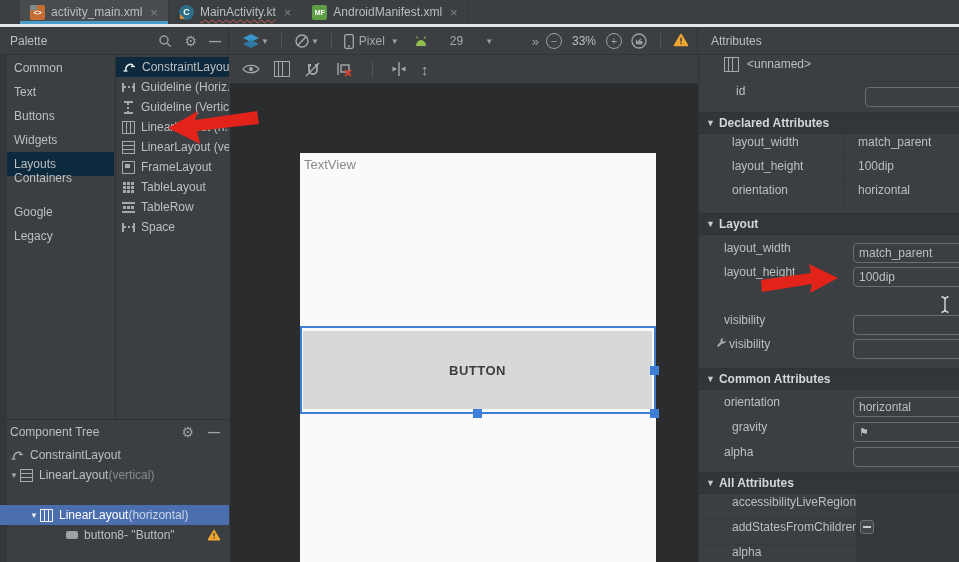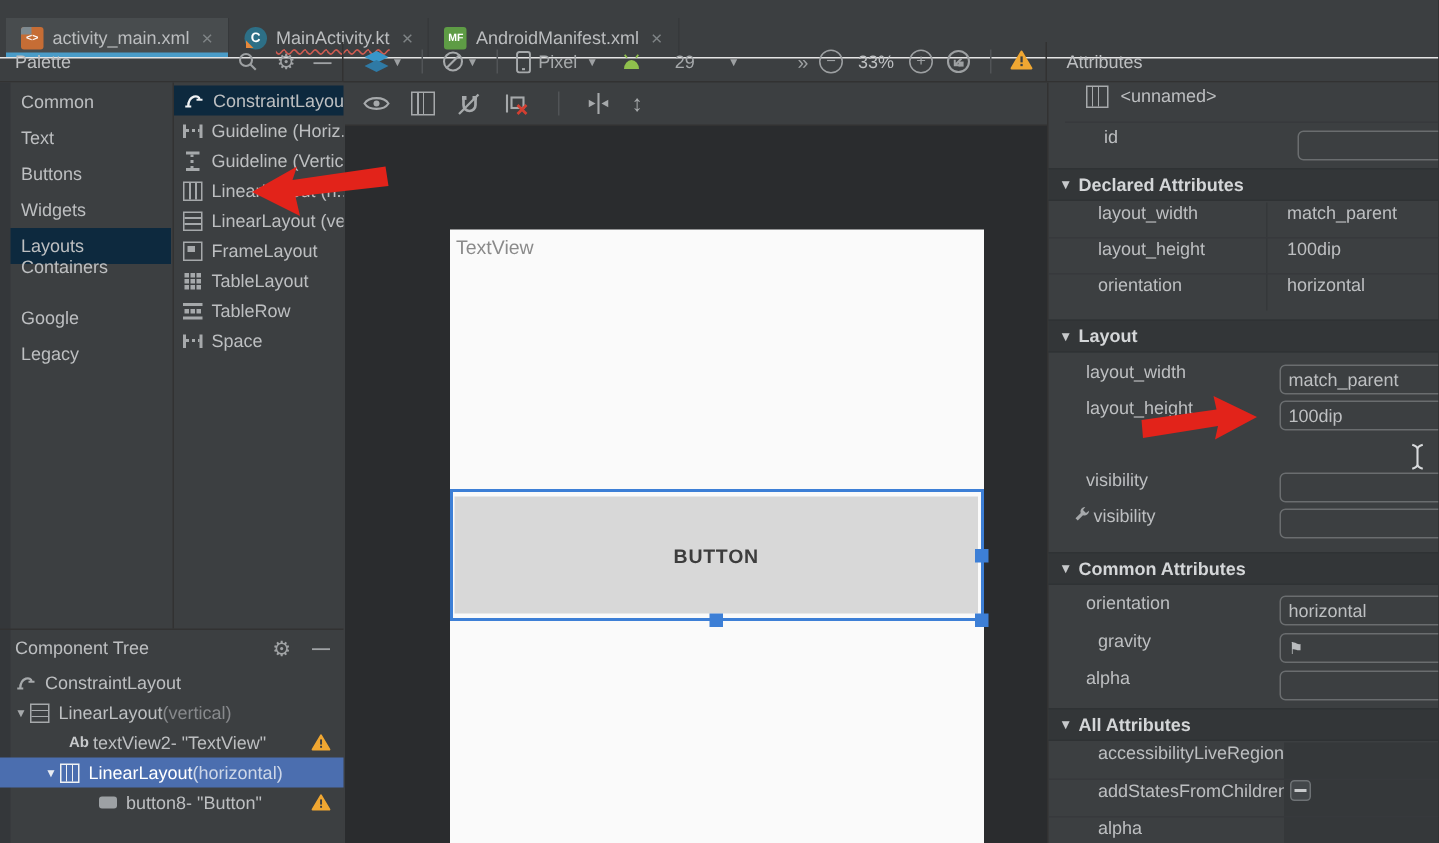--- a/index.html
+++ b/index.html
@@ -3,22 +3,22 @@
 <meta charset="utf-8">
 <style>
   * { margin:0; padding:0; box-sizing:border-box; }
   html,body { background:#2b2b2b; }
   .app {
     position:relative; width:959px; height:562px; overflow:hidden;
     background:#3c3f41; font-family:"Liberation Sans", sans-serif;
     font-size:12px; color:#bdbfc1; -webkit-font-smoothing:antialiased;
   }
   
-  .tabbar { position:absolute; left:0; top:12px; width:959px; height:27px;
-    background:#3c3f41; border-bottom:1px solid #e5e5e5; display:flex; padding-left:4px; }
+  .tabbar { position:absolute; left:0; top:0; width:959px; height:27px;
+    background:#3c3f41; border-bottom:3px solid #e5e5e5; display:flex; padding-left:20px; }
   .tab { position:relative; display:flex; align-items:center; gap:6px; padding:0 10px;
     color:#bbbdbf; border-right:1px solid #36393b; cursor:default; }
   .tab.active { background:#484c4e; }
   .tab.active::after { content:""; position:absolute; left:0; right:0; bottom:0; height:3px; background:#4a9cc8; }
   .tab .close { color:#7f8486; font-size:13px; margin-left:2px; }
   .kt-label { text-decoration:underline wavy #cf5b51 1px; text-underline-offset:3px; }
   .fic { width:15px; height:15px; border-radius:2px; display:flex; align-items:center;
     justify-content:center; font-size:7px; font-weight:bold; color:#fff; position:relative; flex:0 0 auto; }
   .fic-layout { background:#c66d35; }
   .fic-layout::before { content:""; position:absolute; left:0; top:0; width:7px; height:5px; background:#7e8a90; border-radius:2px 0 0 0; }
@@ -308,30 +308,20 @@
           </svg></span>
       <span>ConstraintLayout</span>
     </div>
     <div class="tnode" style="top:410px">
       <span style="width:8px"></span>
       <span class="tarrow">▼</span>
       <span class="gic ic-llv" style="margin-right:6px;"></span>
       <span>LinearLayout</span>
         <span class="suffix">(vertical)</span>
     </div>
-    <div class="tnode" style="top:430px">
-      <span style="width:46px"></span>
-      <span class="ic-ab">Ab</span>
-      <span>textView2- "TextView"</span>
-      <span class="warn-right"><svg width="14" height="12" viewBox="0 0 16 14">
-            <path d="M8 1.5 L14.5 12.5 H1.5 Z" fill="#f0a732" stroke="#f0a732" stroke-width="1.6" stroke-linejoin="round"></path>
-            <rect x="7.3" y="4.6" width="1.5" height="4" fill="#3c3f41"></rect>
-            <rect x="7.3" y="9.6" width="1.5" height="1.5" fill="#3c3f41"></rect>
-          </svg></span>
-    </div>
     <div class="tnode sel" style="top:450px">
       <span style="width:28px"></span>
       <span class="tarrow">▼</span>
       <span class="gic ic-llh" style="margin-right:6px;"></span>
       <span>LinearLayout</span>
         <span class="suffix">(horizontal)</span>
     </div>
     <div class="tnode" style="top:470px">
       <span style="width:66px"></span>
       <span class="ic-btnrect" style="margin-right:6px;"></span>

